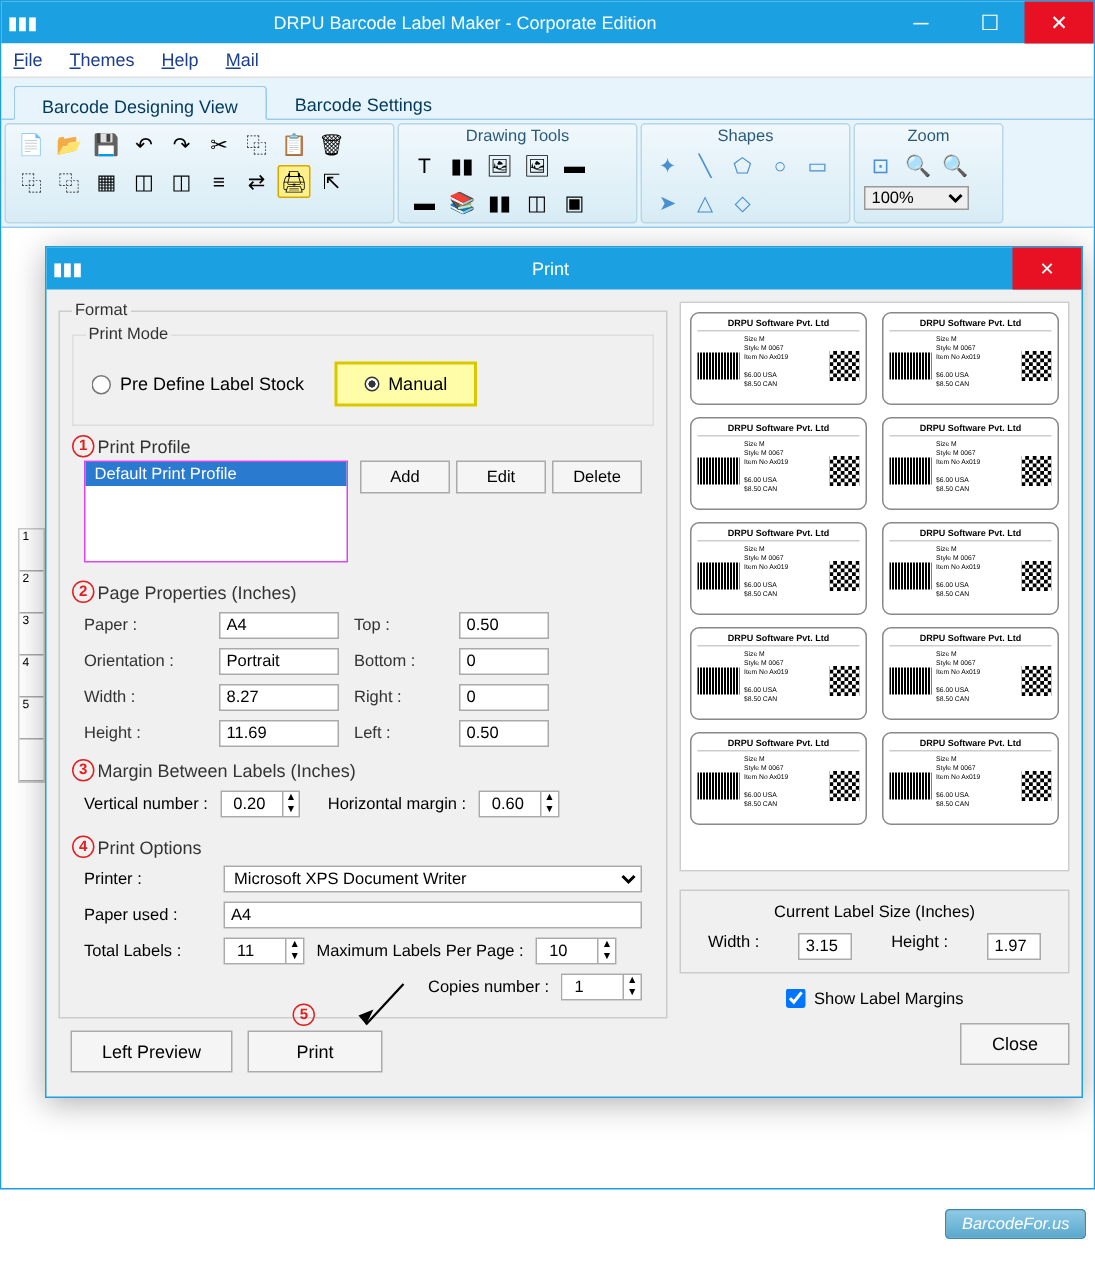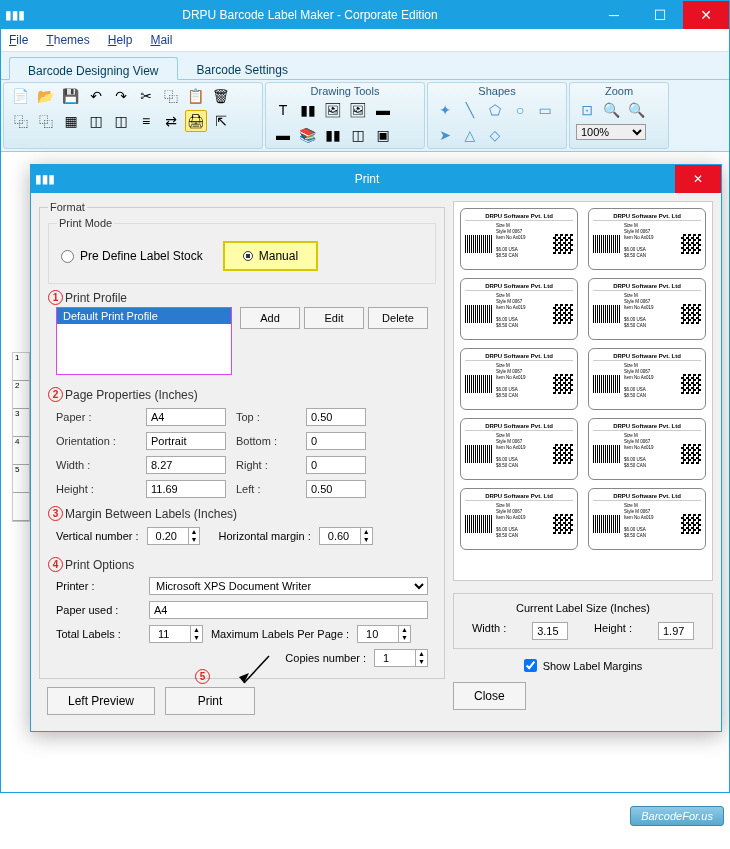--- a/index.html
+++ b/index.html
@@ -84,21 +84,21 @@
 .label-card .lc-text { flex: 1; font-size: 4.5px; line-height: 6px; }
 .label-card .lc-qr { width: 20px; height: 20px; background: 
   repeating-conic-gradient(#000 0 25%, #fff 0 50%) 0 0/5px 5px; align-self: center; }
 
 .size-box { border: 1px solid #ccc; padding: 8px 10px; margin-top: 12px; font-size: 11px; }
 .size-box .sz-title { text-align: center; margin-bottom: 8px; }
 .size-row { display: flex; justify-content: space-around; gap: 10px; }
 .size-row .inp { width: 36px; }
 
 .show-margins { display: flex; align-items: flex-end; gap: 6px; font-size: 11px; margin-top: 10px; justify-content: center; }
-.close-row { display: flex; justify-content: flex-start; margin-top: 10px; }
+.close-row { display: flex; justify-content: flex-end; margin-top: 10px; }
 
 .watermark { position: absolute; right: 6px; bottom: 23px; font-size: 11px; background: linear-gradient(#8ecae6, #5aa8cc); color: #fff; padding: 3px 10px; border-radius: 3px; border: 1px solid #3a8ab0; font-style: italic; }
 
 .vruler { border: 1px solid #ccc; background: #fff; width: 18px; }
 .vruler div { border-bottom: 1px solid #aaa; height: 28px; font-size: 8px; padding-left: 2px; }
 </style>
 </head>
 <body>
 
 <div class="main-window">

